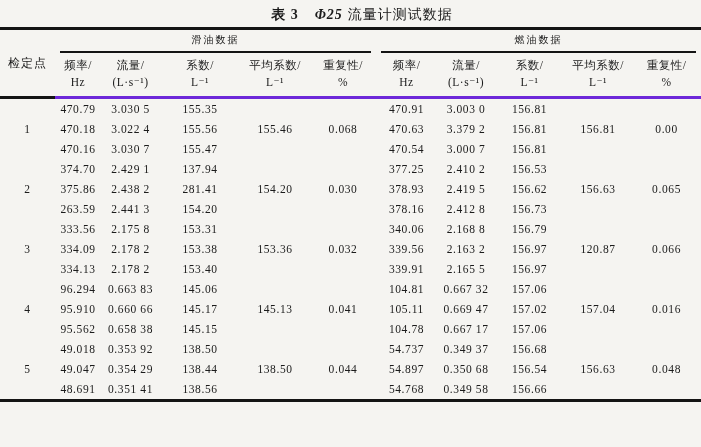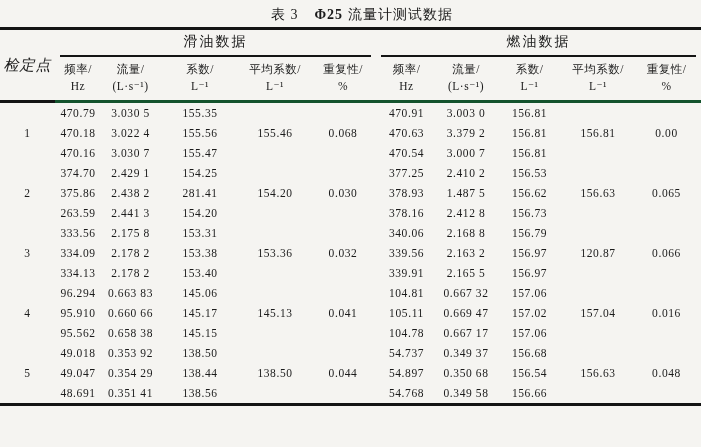--- a/index.html
+++ b/index.html
@@ -13,47 +13,46 @@
     box-sizing:border-box;
   }
   .title{
     height:21px;
     padding-top:6px;
     text-align:center;
     font-size:14px;
     letter-spacing:1px;
     white-space:nowrap;
   }
-  .title .tno{font-weight:normal;margin-right:16px;margin-left:23px;}
-  .title .phi{font-weight:bold;margin-right:5px;margin-top:48px;}
+  .title .tno{font-weight:bold;margin-right:16px;margin-left:23px;}
+  .title .phi{font-weight:bold;font-style:italic;margin-right:5px;margin-top:48px;}
   .title .tname{font-weight:normal;}
   table.main{
     width:701px;
     border-collapse:collapse;
     table-layout:fixed;
     border-top:3px solid #141414;
     border-bottom:3px solid #141414;
   }
   thead th{font-weight:normal;padding:0;text-align:center;}
   th.point-h{
-    font-size:15px;
+    font-size:12px;
     border-bottom:3px solid #141414;
     letter-spacing:1px;
-    font-style:italic;
   }
   th.group-h{vertical-align:bottom;}
   th.group-h .g{
-    font-size:14px;
+    font-size:10px;
     letter-spacing:2px;
     padding:3px 0 4px;
     margin:0 5px;
     border-bottom:2px solid #141414;
   }
   tr.sub th{
-    border-bottom:3px solid #14532d;
+    border-bottom:3px solid #6d28d9;
     padding:4px 0 5px;
     font-size:11.5px;
   }
   tr.sub .h1,tr.sub .h2{line-height:17px;letter-spacing:0.5px;}
   tbody td{
     font-size:11.5px;
     text-align:center;
     height:20px;
     line-height:20px;
     padding:0;
@@ -175,38 +174,38 @@
           <td>470.54</td>
           <td>3.000 7</td>
           <td>156.81</td>
           <td></td>
           <td></td>
         </tr>
         <tr class="gap-top">
           <td></td>
           <td>374.70</td>
           <td>2.429 1</td>
-          <td>154.25</td>
+          <td>137.94</td>
           <td></td>
           <td></td>
           <td>377.25</td>
           <td>2.410 2</td>
           <td>156.53</td>
           <td></td>
           <td></td>
         </tr>
         <tr>
           <td>2</td>
           <td>375.86</td>
           <td>2.438 2</td>
           <td>281.41</td>
           <td>154.20</td>
           <td>0.030</td>
           <td>378.93</td>
-          <td>1.487 5</td>
+          <td>2.419 5</td>
           <td>156.62</td>
           <td>156.63</td>
           <td>0.065</td>
         </tr>
         <tr>
           <td></td>
           <td>263.59</td>
           <td>2.441 3</td>
           <td>154.20</td>
           <td></td>

